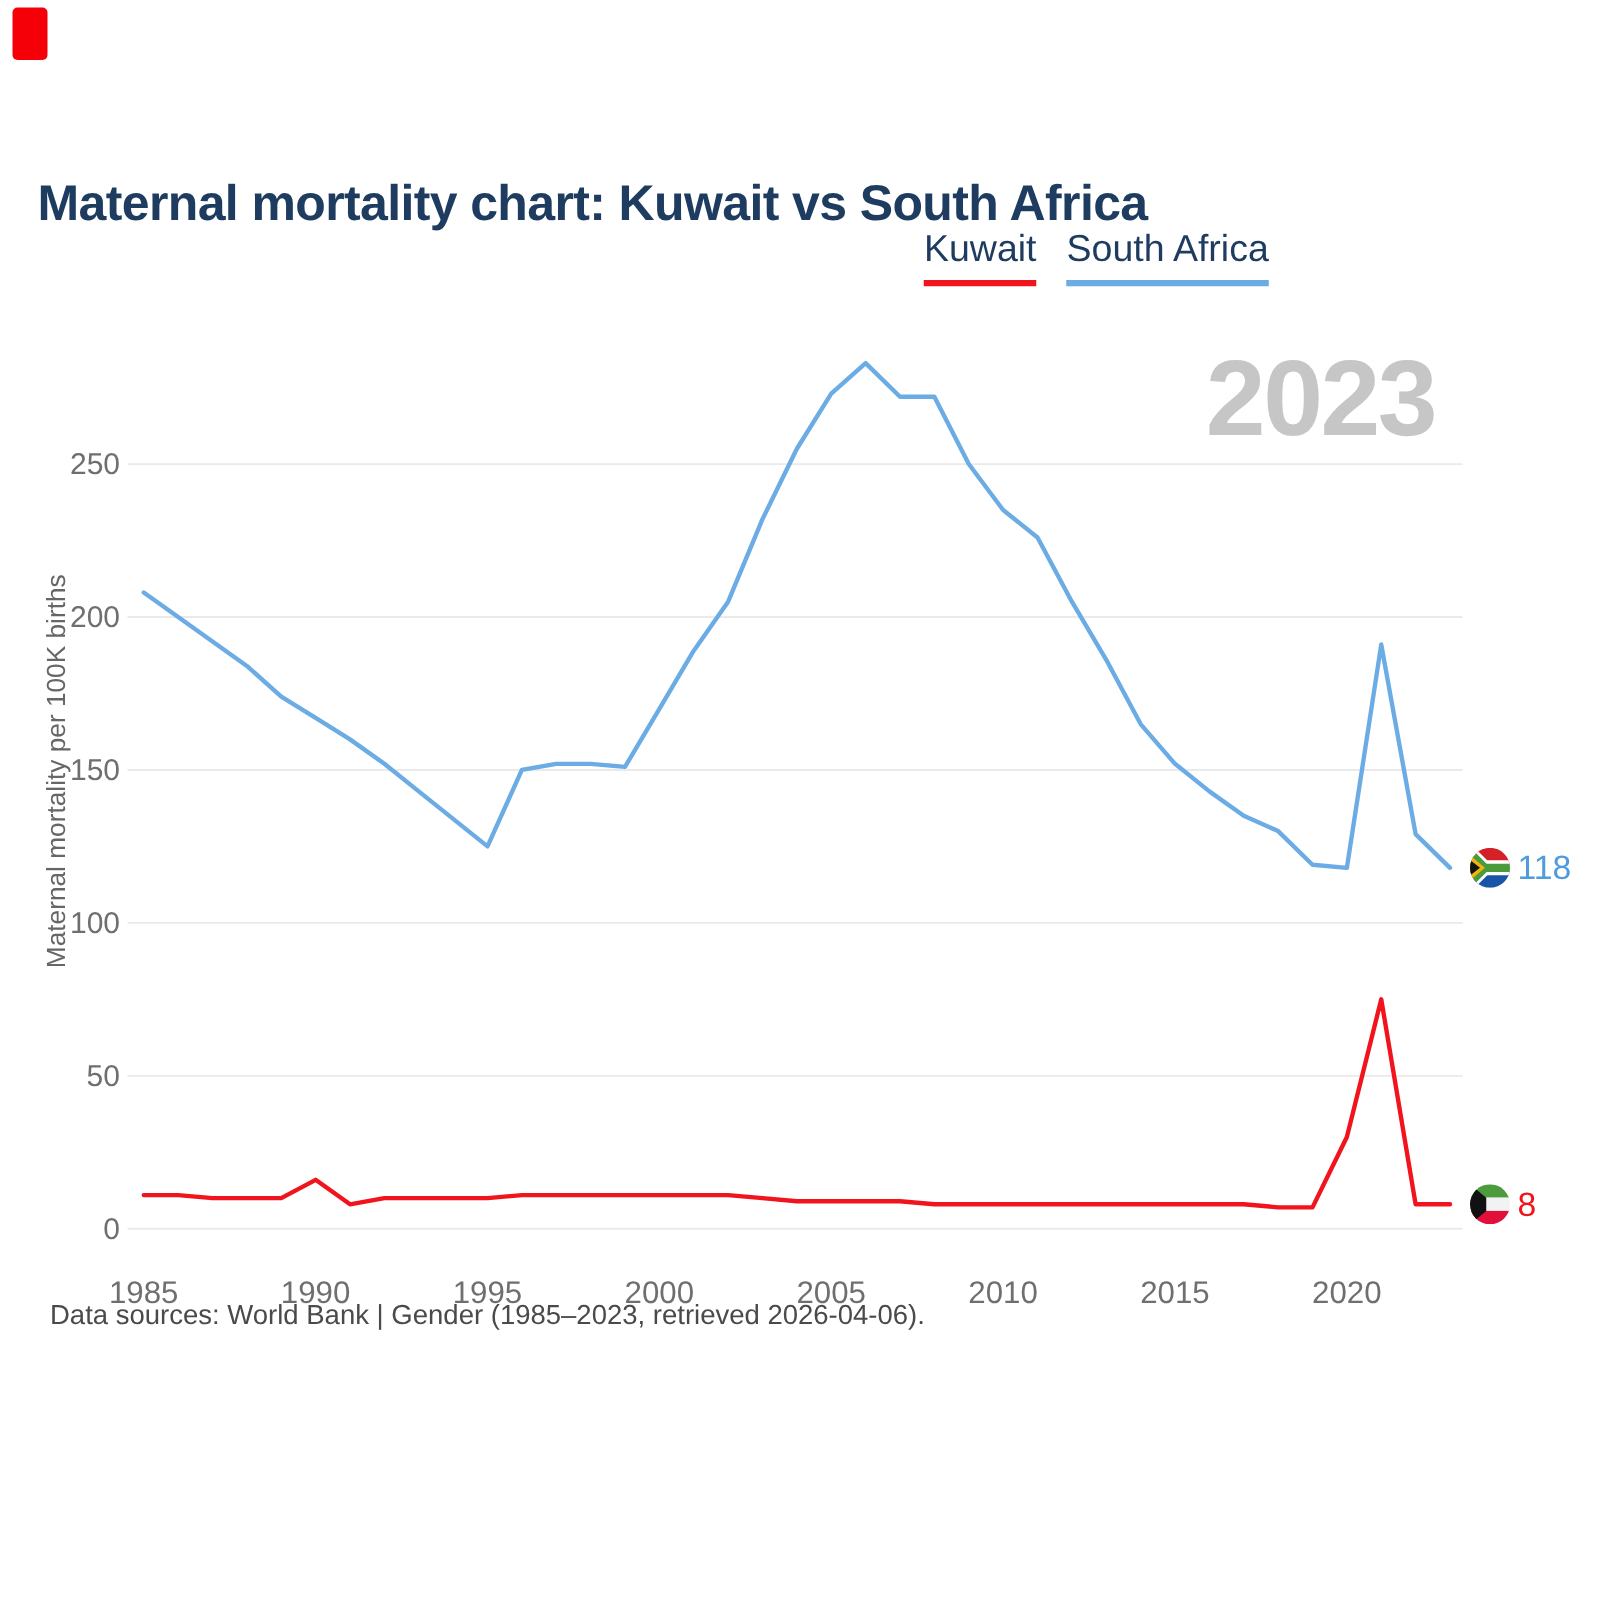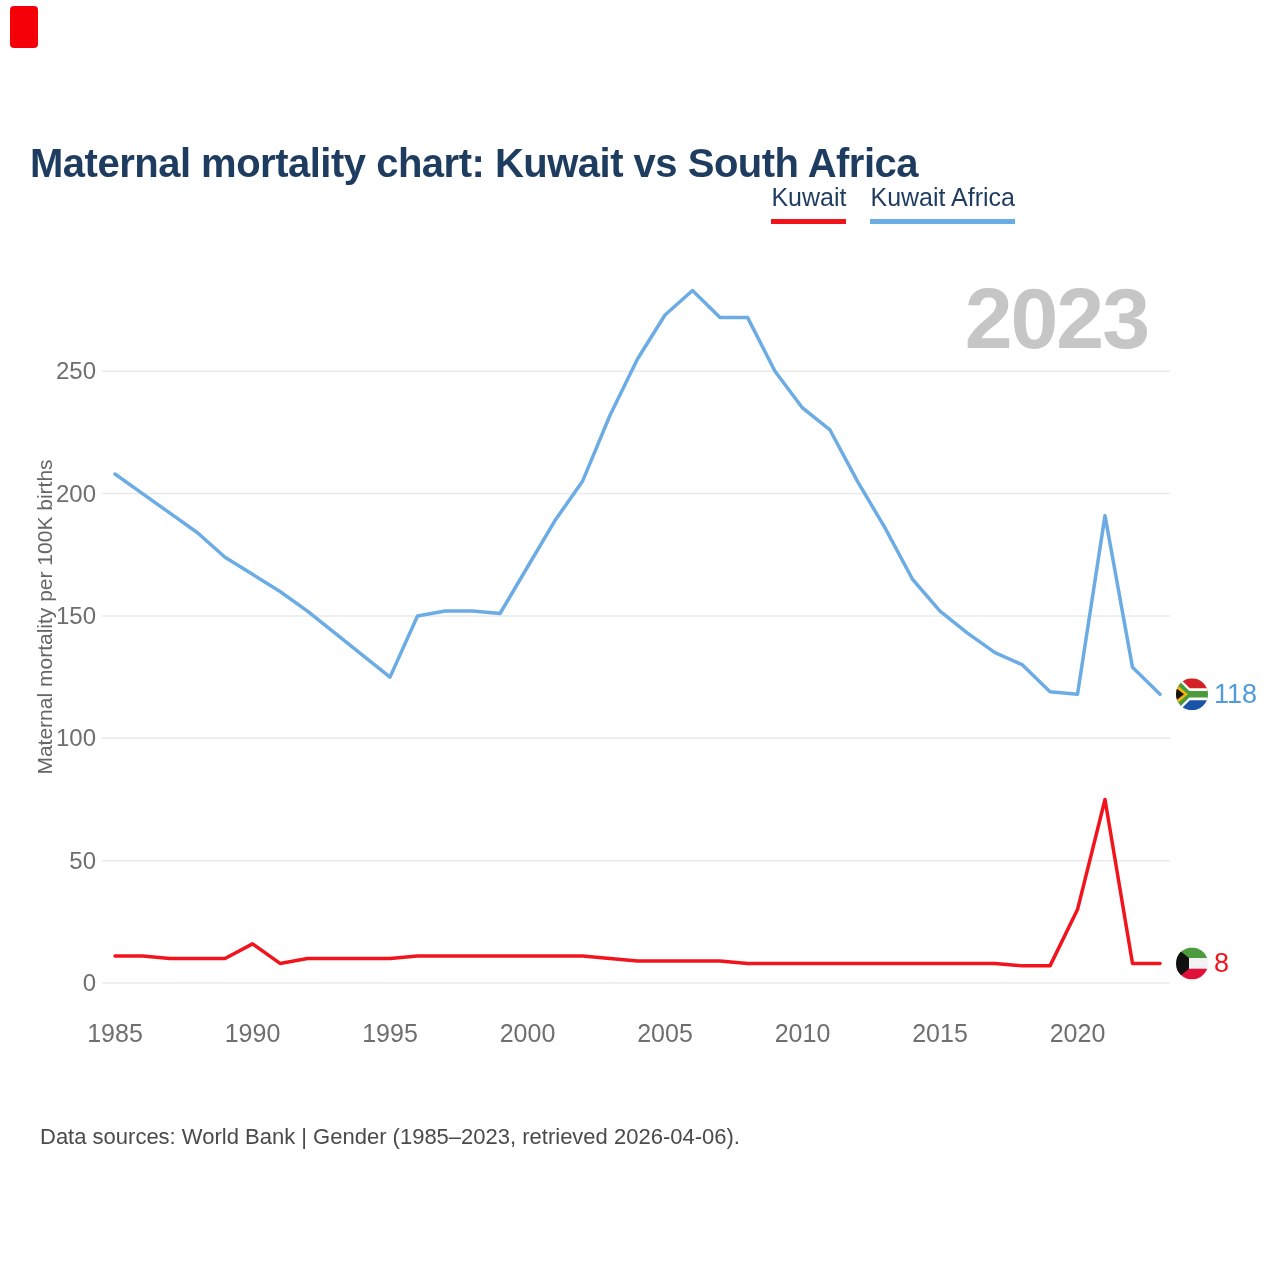--- a/index.html
+++ b/index.html
@@ -3,37 +3,37 @@
 <meta charset="utf-8">
 <style>
   html,body{margin:0;padding:0;background:#ffffff;width:1280px;height:1280px;
     font-family:"Liberation Sans", sans-serif;overflow:hidden;}
   .page{position:relative;width:1042px;height:1280px;}
   .rec-marker{position:absolute;left:10px;top:6px;width:28px;height:42px;
     background:#f50008;border-radius:4px;}
   .title{position:absolute;left:30px;top:114px;font-size:40px;font-weight:bold;
     color:#1e3c5f;letter-spacing:-0.5px;white-space:nowrap;}
   .legend{position:absolute;top:183px;right:27px;display:flex;gap:24px;}
-  .legend-item{font-size:25px;color:#1e3c5f;text-decoration:none;cursor:pointer;
+  .legend-item{font-size:30px;color:#1e3c5f;text-decoration:none;cursor:pointer;
     padding-bottom:7px;border-bottom:5px solid transparent;white-space:nowrap;text-align:right;}
   .chart-svg{position:absolute;left:0;top:0;}
-  .footer{position:absolute;left:40px;top:1116px;font-size:22px;color:#4a4a4a;
+  .footer{position:absolute;left:40px;top:1031px;font-size:22px;color:#4a4a4a;
     line-height:41px;}
 </style>
 </head>
 <body>
 
 <div class="page">
   <div class="rec-marker"></div>
 
   <h1 class="title">Maternal mortality chart: Kuwait vs South Africa</h1>
 
   <div class="legend">
     <a class="legend-item" id="legend-kuwait" style="border-bottom-color: rgb(242, 20, 28);">Kuwait</a>
-    <a class="legend-item" id="legend-sa" style="border-bottom-color: rgb(108, 172, 228);">Kuwait Africa</a>
+    <a class="legend-item" id="legend-sa" style="border-bottom-color: rgb(108, 172, 228);">South Africa</a>
   </div>
 
   <svg class="chart-svg" id="chart" width="1280" height="1280" viewBox="0 0 1280 1280">
       <line x1="102" x2="1170" y1="983" y2="983" stroke="#eaeaea" stroke-width="1.5"></line>
       <text x="96" y="991" text-anchor="end" font-size="24" fill="#6f6f6f">0</text>
       <line x1="102" x2="1170" y1="860.65" y2="860.65" stroke="#eaeaea" stroke-width="1.5"></line>
       <text x="96" y="868.65" text-anchor="end" font-size="24" fill="#6f6f6f">50</text>
       <line x1="102" x2="1170" y1="738.3" y2="738.3" stroke="#eaeaea" stroke-width="1.5"></line>
       <text x="96" y="746.3" text-anchor="end" font-size="24" fill="#6f6f6f">100</text>
       <line x1="102" x2="1170" y1="615.95" y2="615.95" stroke="#eaeaea" stroke-width="1.5"></line>

